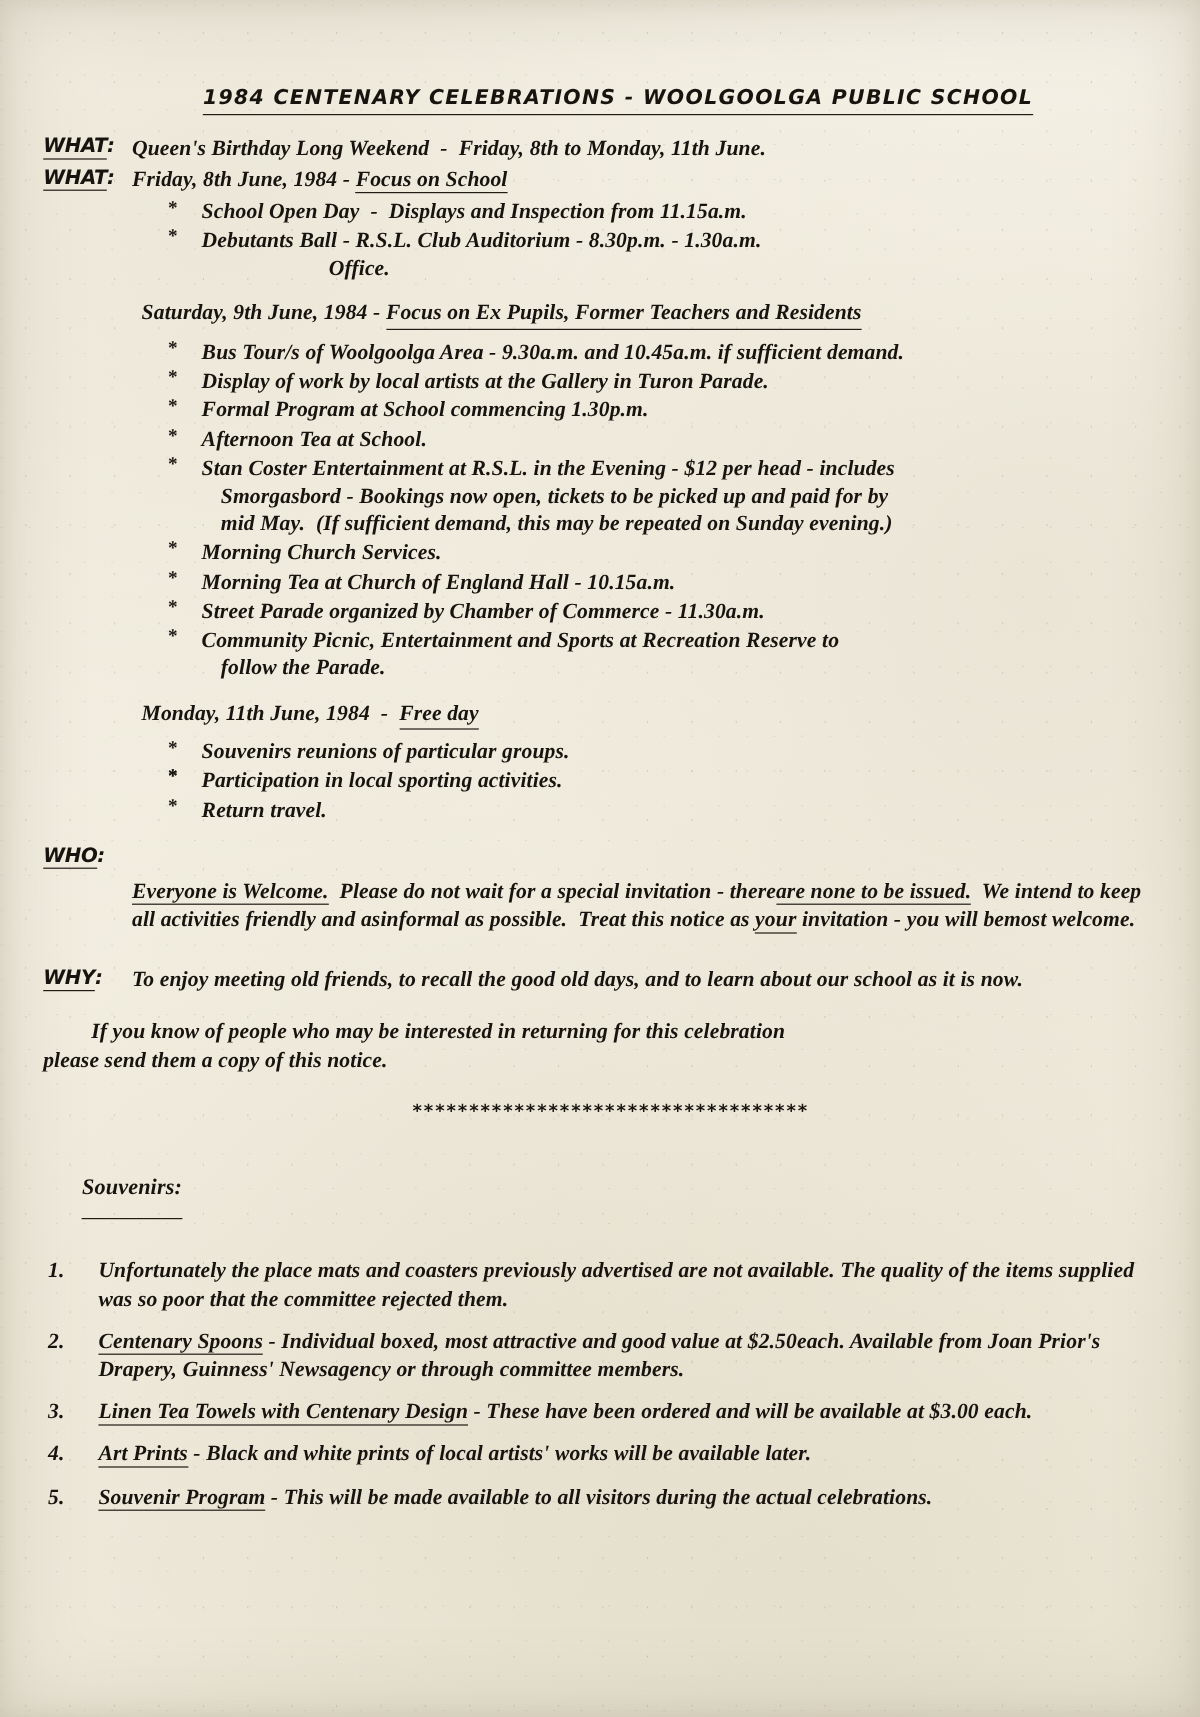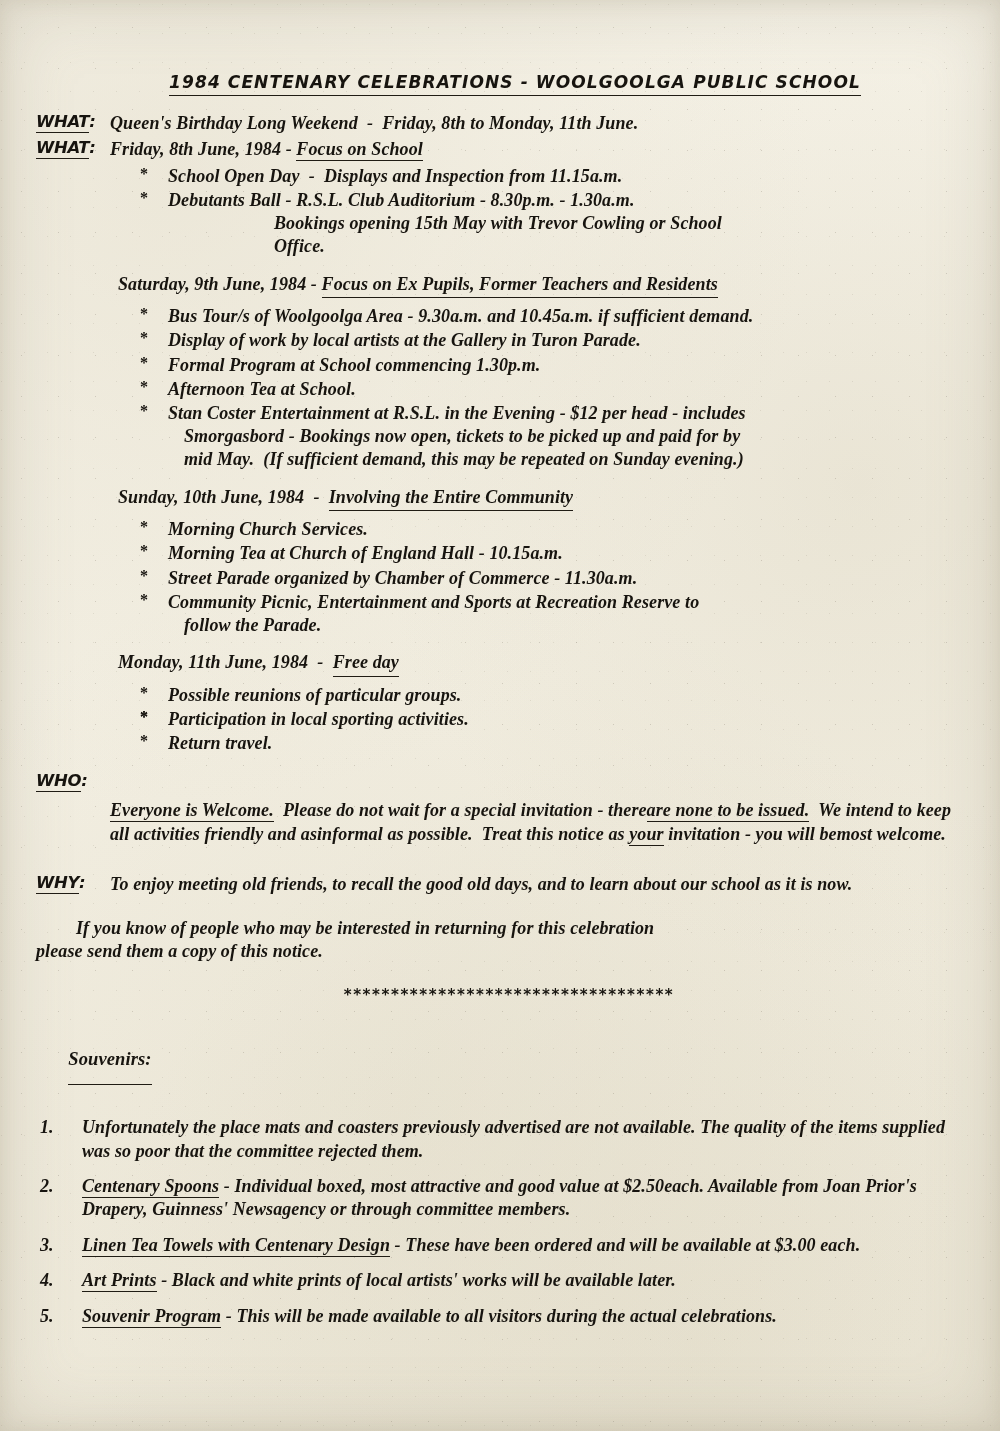--- a/index.html
+++ b/index.html
@@ -217,29 +217,28 @@
     <div class="row">
       <div class="label"><span class="u">WHAT</span><span class="colon">:</span></div>
       <div class="rowbody hand">Queen's Birthday Long Weekend  -  Friday, 8th to Monday, 11th June.</div>
     </div>
 
     <div class="row">
       <div class="label"><span class="u">WHAT</span><span class="colon">:</span></div>
       <div class="rowbody hand"><span>Friday, 8th June, 1984 - </span><span class="u">Focus on School</span></div>
     </div>
 
-    <ul class="bullets hand" id="friday-bullets"><li><span class="star">*</span><span>School Open Day  -  Displays and Inspection from 11.15a.m.</span></li><li><span class="star">*</span><span>Debutants Ball - R.S.L. Club Auditorium - 8.30p.m. - 1.30a.m.</span><span class="cont">Bookings opening 15th May with Trevor Cowling or School</span><span class="cont">Office.</span></li></ul>
+    <ul class="bullets hand" id="friday-bullets"><li><span class="star">*</span><span>School Open Day  -  Displays and Inspection from 11.15a.m.</span></li><li><span class="star">*</span><span>Debutants Ball - R.S.L. Club Auditorium - 8.30p.m. - 1.30a.m.</span><span class="cont">Office.</span></li></ul>
 
     <div id="day-sections">
         <div class="dayhead hand"><span>Saturday, 9th June, 1984 - </span><span class="u">Focus on Ex Pupils, Former Teachers and Residents</span></div>
         <ul class="bullets hand"><li><span class="star">*</span><span>Bus Tour/s of Woolgoolga Area - 9.30a.m. and 10.45a.m. if sufficient demand.</span></li><li><span class="star">*</span><span>Display of work by local artists at the Gallery in Turon Parade.</span></li><li><span class="star">*</span><span>Formal Program at School commencing 1.30p.m.</span></li><li><span class="star">*</span><span>Afternoon Tea at School.</span></li><li><span class="star">*</span><span>Stan Coster Entertainment at R.S.L. in the Evening - $12 per head - includes</span><span class="cont2">Smorgasbord - Bookings now open, tickets to be picked up and paid for by</span><span class="cont2">mid May.  (If sufficient demand, this may be repeated on Sunday evening.)</span></li></ul>
-        <div class="dayhead hand"><span>Sunday, 10th June, 1984  -  </span><span class="u">Involving the Entire Community</span></div>
         <ul class="bullets hand"><li><span class="star">*</span><span>Morning Church Services.</span></li><li><span class="star">*</span><span>Morning Tea at Church of England Hall - 10.15a.m.</span></li><li><span class="star">*</span><span>Street Parade organized by Chamber of Commerce - 11.30a.m.</span></li><li><span class="star">*</span><span>Community Picnic, Entertainment and Sports at Recreation Reserve to</span><span class="cont2">follow the Parade.</span></li></ul>
         <div class="dayhead hand"><span>Monday, 11th June, 1984  -  </span><span class="u">Free day</span></div>
-        <ul class="bullets hand"><li><span class="star">*</span><span>Possible reunions of particular groups.</span></li><li><span class="star">*</span></li><li><span class="star">*</span><span>Participation in local sporting activities.</span></li><li><span class="star">*</span><span>Return travel.</span></li></ul>
+        <ul class="bullets hand"><li><span class="star">*</span><span>Souvenirs reunions of particular groups.</span></li><li><span class="star">*</span></li><li><span class="star">*</span><span>Participation in local sporting activities.</span></li><li><span class="star">*</span><span>Return travel.</span></li></ul>
       </div>
 
     <div class="row" style="margin-top:16px">
       <div class="label"><span class="u">WHO</span><span class="colon">:</span></div>
       <div class="rowbody hand who-body"><span class="u">Everyone is Welcome.</span><span>  Please do not wait for a special invitation - there</span><span class="u">are none to be issued.</span><span>  We intend to keep all activities friendly and as</span><span>informal as possible.  Treat this notice as </span><span class="u">your</span><span> invitation - you will be</span><span>most welcome.</span></div>
     </div>
 
     <div class="row" style="margin-top:26px">
       <div class="label"><span class="u">WHY</span><span class="colon">:</span></div>
       <div class="rowbody hand"><span>To enjoy meeting old friends, to recall the good old days, and to learn</span> <span>about our school as it is now.</span></div>

